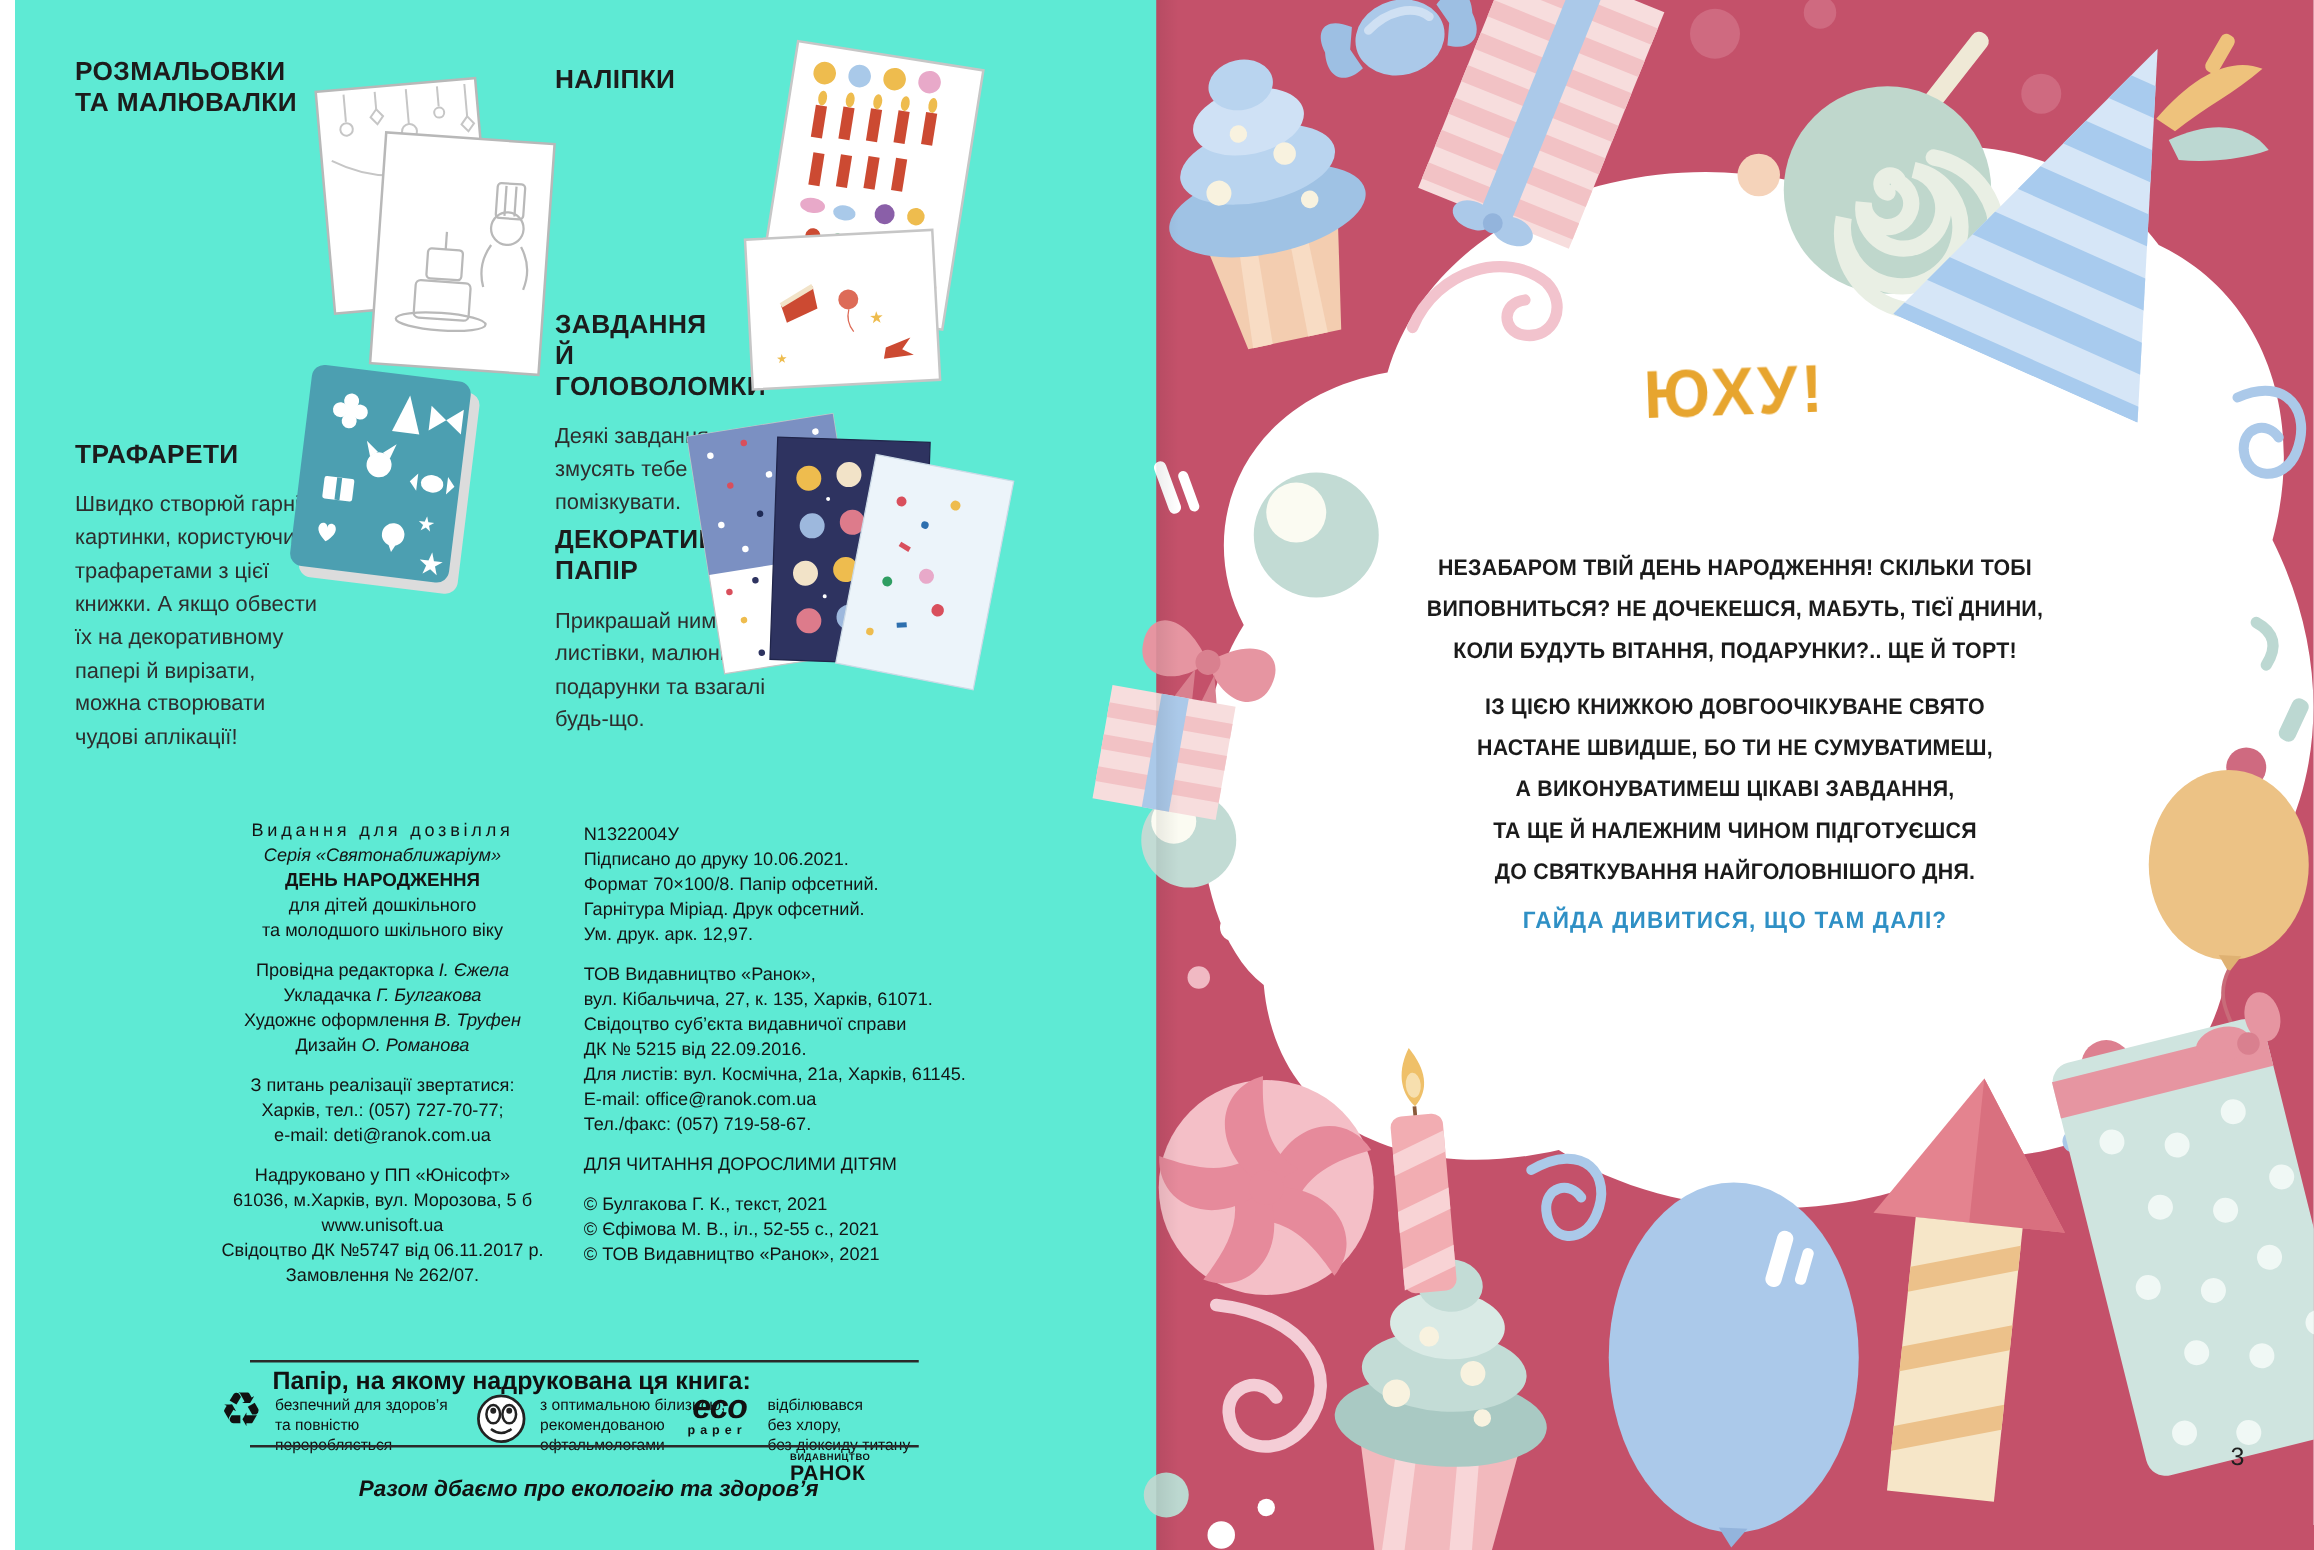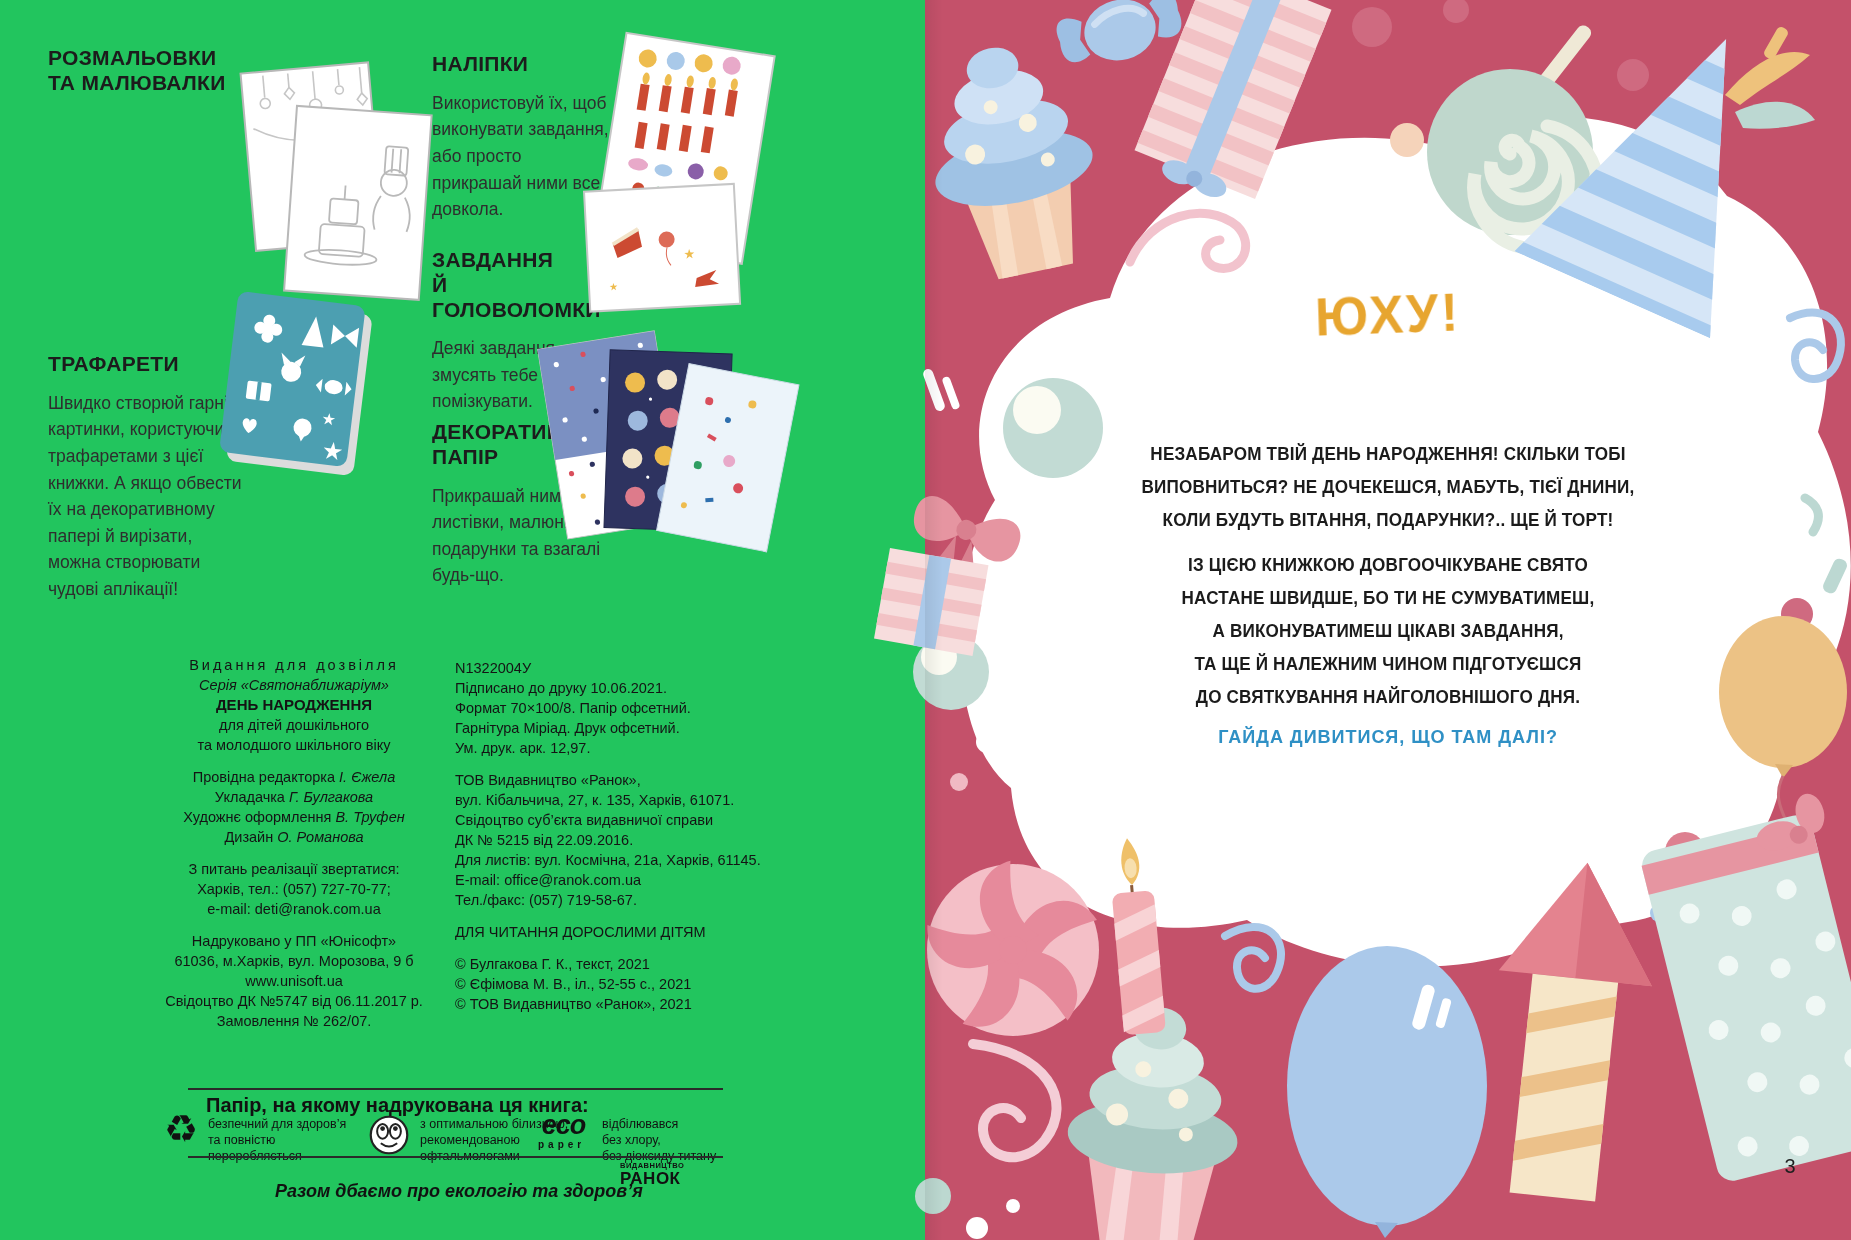--- a/index.html
+++ b/index.html
@@ -2,21 +2,21 @@
 <html><head>
 <meta charset="utf-8">
 <style>
   html,body{margin:0;padding:0;}
   body{width:1851px;height:1240px;overflow:hidden;background:#ffffff;
        font-family:"Liberation Sans",sans-serif;}
   .spread{position:relative;width:1851px;height:1240px;background:#fff;}
   svg{overflow:visible;display:block;}
 
   
-  .page-left{position:absolute;left:0;top:0;width:925px;height:1240px;background:#22c55e;}
+  .page-left{position:absolute;left:12px;top:0;width:925px;height:1240px;background:#5eead4;}
   .feat{position:absolute;color:#222;}
   .feat h3{margin:0;font-size:21px;font-weight:700;line-height:1.18;letter-spacing:.3px;
            white-space:pre-line;color:#1c1c1c;}
   .feat p{margin:13px 0 0 0;font-size:17.5px;line-height:1.52;color:#2e2e2e;}
   .art{position:absolute;}
 
   .imprint{font-size:14.5px;color:#141414;}
   .imprint .iline{line-height:20px;white-space:nowrap;}
   .imprint .gap{height:12px;}
   .imprint .i{font-style:italic;}
@@ -72,21 +72,20 @@
 ТА МАЛЮВАЛКИ</h3>
     </div>
 
     <div class="feat" style="left:48px;top:352px;width:200px">
       <h3>ТРАФАРЕТИ</h3>
       <p>Швидко створюй гарні картинки, користуючись трафаретами з цієї книжки. А якщо обвести їх на декоративному папері й вирізати, можна створювати чудові аплікації!</p>
     </div>
 
     <div class="feat" style="left:432px;top:52px;width:180px">
       <h3>НАЛІПКИ</h3>
-      <p>Використовуй їх, щоб виконувати завдання, або просто прикрашай ними все довкола.</p>
     </div>
 
     <div class="feat" style="left:432px;top:248px;width:190px">
       <h3>ЗАВДАННЯ
 Й ГОЛОВОЛОМКИ</h3>
       <p>Деякі завдання змусять тебе добряче помізкувати.</p>
     </div>
 
     <div class="feat" style="left:432px;top:420px;width:185px">
       <h3>ДЕКОРАТИВНИЙ
@@ -281,21 +280,21 @@
         <div class="iline"><span>Провідна редакторка </span><span class="i">І. Єжела</span></div>
         <div class="iline"><span>Укладачка </span><span class="i">Г. Булгакова</span></div>
         <div class="iline"><span>Художнє оформлення </span><span class="i">В. Труфен</span></div>
         <div class="iline"><span>Дизайн </span><span class="i">О. Романова</span></div>
         <div class="iline gap"></div>
         <div class="iline"><span>З питань реалізації звертатися:</span></div>
         <div class="iline"><span>Харків, тел.: (057) 727-70-77;</span></div>
         <div class="iline"><span>e-mail: deti@ranok.com.ua</span></div>
         <div class="iline gap"></div>
         <div class="iline"><span>Надруковано у ПП «Юнісофт»</span></div>
-        <div class="iline"><span>61036, м.Харків, вул. Морозова, 9 б</span></div>
+        <div class="iline"><span>61036, м.Харків, вул. Морозова, 5 б</span></div>
         <div class="iline"><span>www.unisoft.ua</span></div>
         <div class="iline"><span>Свідоцтво ДК №5747 від 06.11.2017 р.</span></div>
         <div class="iline"><span>Замовлення № 262/07.</span></div>
       </div>
     <div class="imprint imprint-right">
         <div class="iline"><span>N1322004У</span></div>
         <div class="iline"><span>Підписано до друку 10.06.2021.</span></div>
         <div class="iline"><span>Формат 70×100/8. Папір офсетний.</span></div>
         <div class="iline"><span>Гарнітура Міріад. Друк офсетний.</span></div>
         <div class="iline"><span>Ум. друк. арк. 12,97.</span></div>

